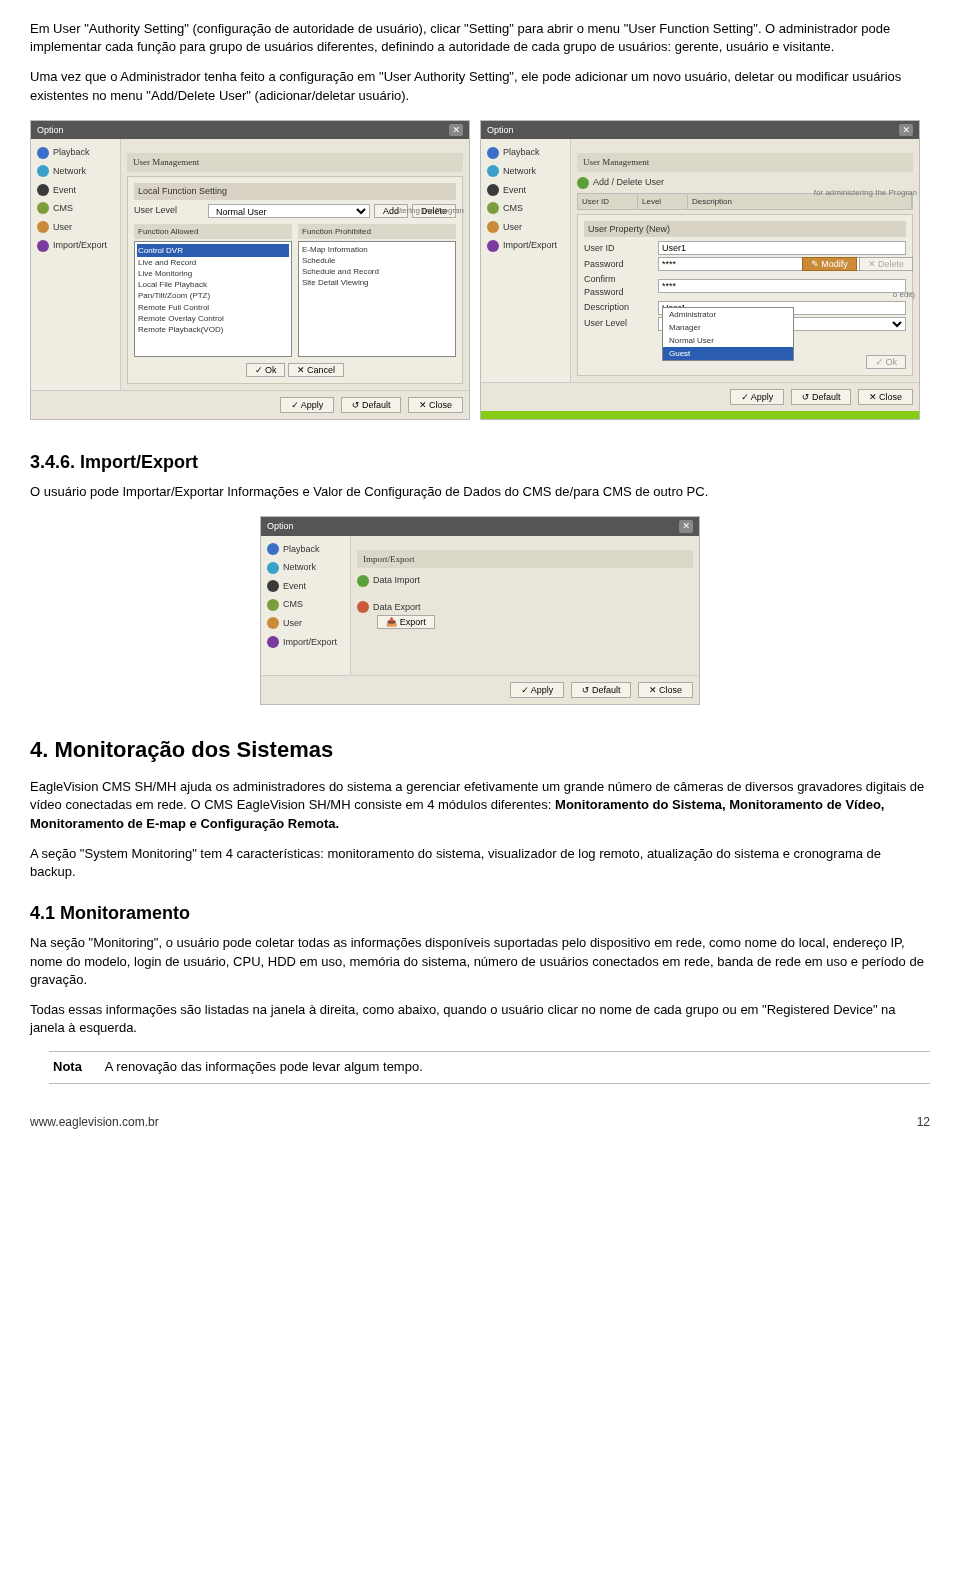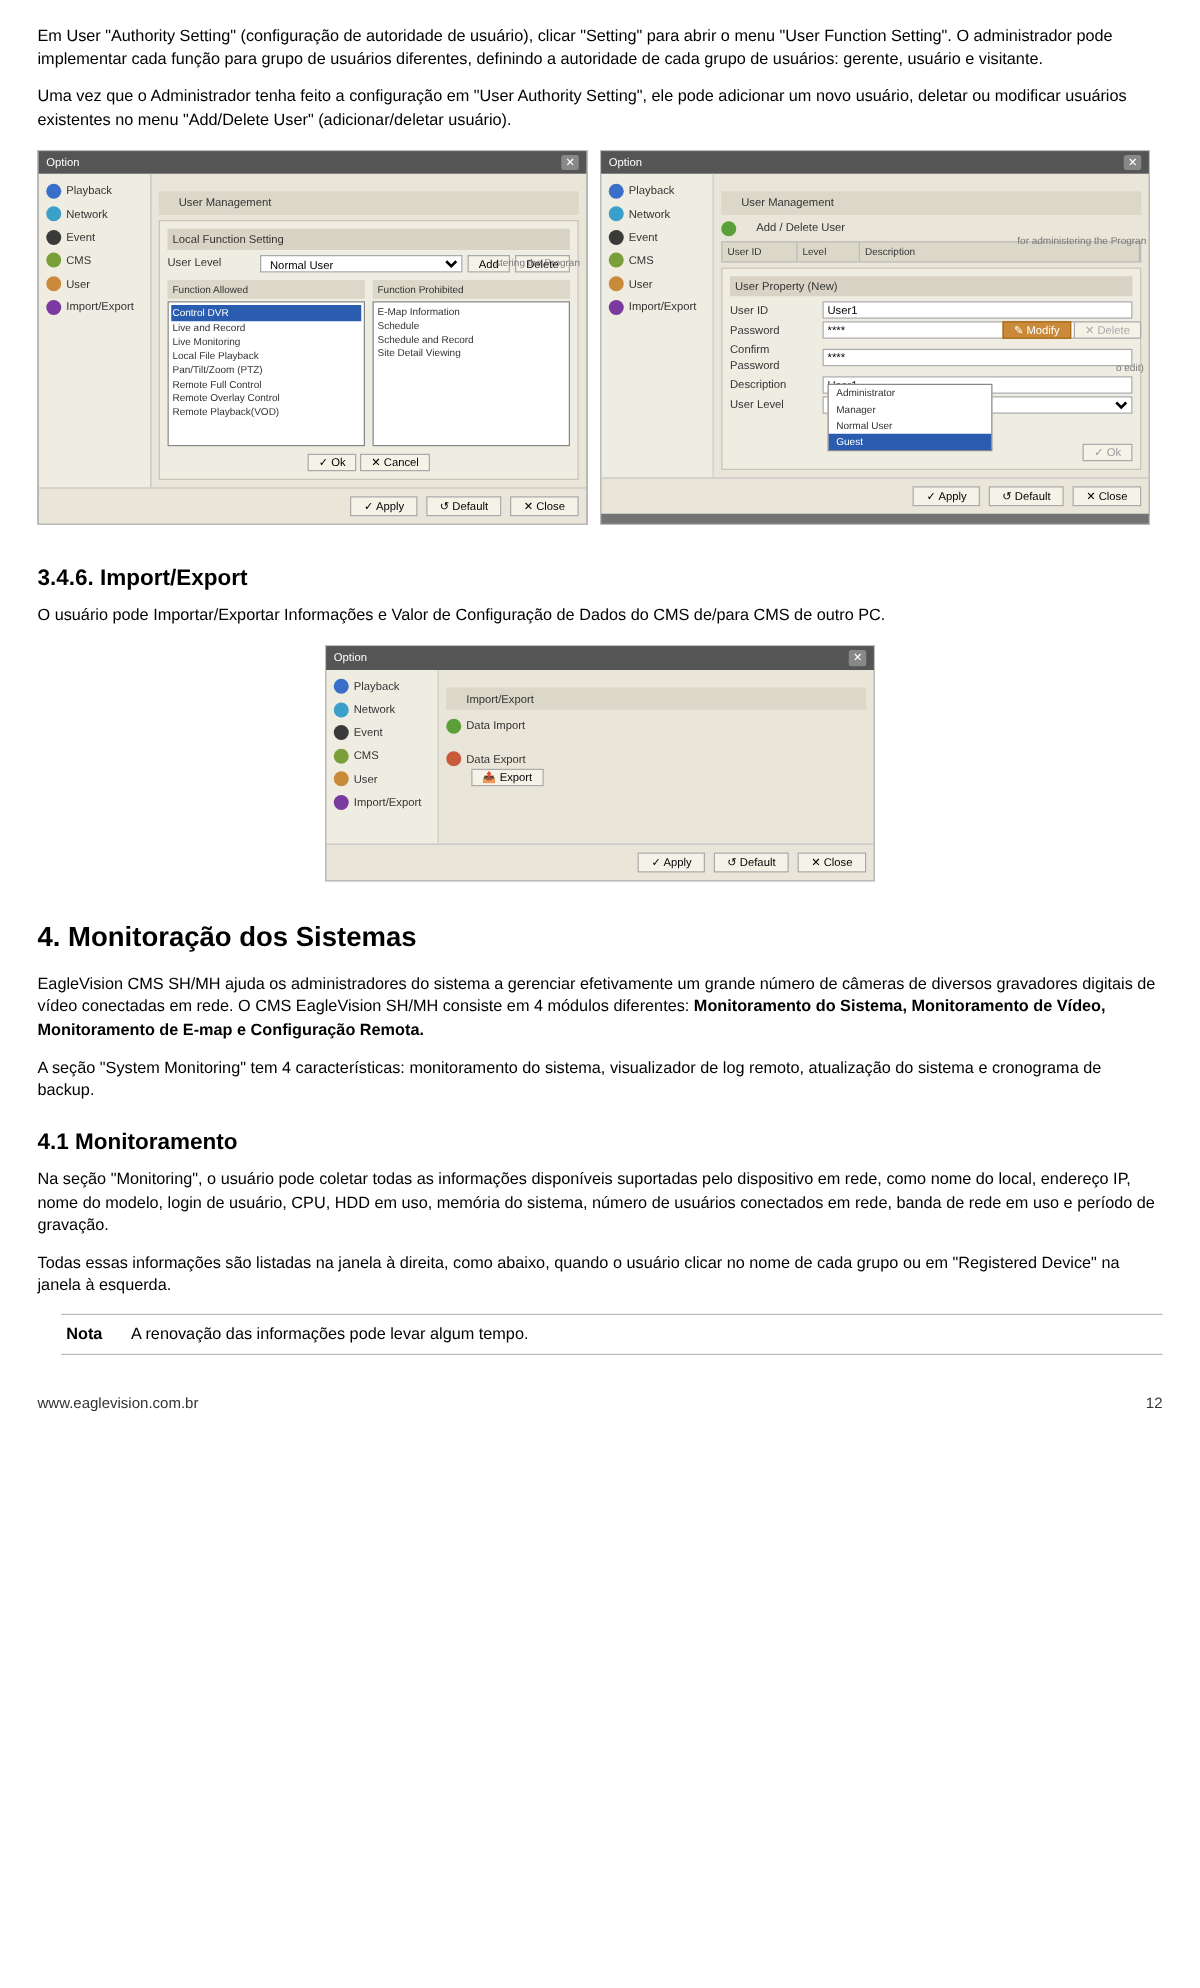--- a/index.html
+++ b/index.html
@@ -10,42 +10,42 @@
     background: #fff;
     width: 960px;
     margin: 0 auto;
     padding: 20px 30px;
     line-height: 1.4;
   }
   p { margin-bottom: 12px; }
   h2 { font-size: 18px; font-weight: bold; margin: 20px 0 8px; }
   h1 { font-size: 22px; font-weight: bold; margin: 25px 0 12px; }
   .figrow { display: flex; gap: 10px; margin: 15px 0 30px; }
-  .fig { background: #737373; border: 1px solid #bbb; font-size: 9px; color: #333; }
+  .fig { background: #84cc16; border: 1px solid #bbb; font-size: 9px; color: #333; }
   .fig-header { background: #555; color: #fff; padding: 3px 6px; display: flex; justify-content: space-between; align-items: center; }
   .fig-header .x { background: #888; padding: 0 3px; border-radius: 2px; }
   .fig-body { display: flex; }
   .fig-side { width: 90px; background: #efece2; border-right: 1px solid #ccc; padding: 4px 0; }
   .fig-side div { padding: 3px 6px; display: flex; align-items: center; gap: 4px; }
   .sicon { width: 12px; height: 12px; border-radius: 50%; display: inline-block; }
   .fig-main { flex: 1; padding: 6px; background: #e9e5d9; position: relative; }
   .inner-panel { background: #efece2; border: 1px solid #c8c4b6; padding: 6px; margin-top: 4px; }
   .panel-title { background: #d8d3c4; padding: 2px 4px; font-size: 9px; margin-bottom: 4px; }
   .field-row { display: flex; align-items: center; gap: 4px; margin: 2px 0; font-size: 9px; }
   .field-row label { width: 70px; }
   .field-row input, .field-row select { flex: 1; font-size: 9px; padding: 1px 3px; border: 1px solid #aaa; background: #fff; height: 14px; }
   .btn-sm { font-size: 9px; padding: 1px 8px; background: #f5f2e8; border: 1px solid #aaa; }
   .listbox { background: #fff; border: 1px solid #888; height: 116px; font-size: 8px; padding: 2px; overflow: hidden; }
   .listbox .sel { background: #2a5db0; color: #fff; padding: 1px; }
   .listbox div { padding: 0 1px; }
   .fig-footer { border-top: 1px solid #ccc; padding: 6px; text-align: right; background: #e9e5d9; }
   .fig-footer button { font-size: 9px; padding: 2px 10px; margin-left: 4px; background: #f5f2e8; border: 1px solid #aaa; }
   .checkbox-row { margin: 2px 0; font-size: 9px; }
   .checkbox-row input { margin-right: 4px; }
-  .section-label { background: #dcd8c9; padding: 3px 16px; font-size: 9px; margin: 8px 0 4px; }
+  .section-label { background: #dcd8c9; padding: 3px 6px; font-size: 9px; margin: 8px 0 4px; font-family: Liberation Serif, serif; }
   .tablehead { display: flex; background: #dcd8c9; font-size: 8px; border: 1px solid #bbb; }
   .tablehead div { padding: 2px 4px; border-right: 1px solid #bbb; }
   .dropdown-open { position: absolute; background: #fff; border: 1px solid #888; font-size: 8px; z-index: 5; }
   .dropdown-open div { padding: 1px 6px; }
   .dropdown-open .hl { background: #2a5db0; color: #fff; }
   .note-row { border-top: 1px solid #bbb; border-bottom: 1px solid #bbb; padding: 6px 4px; margin-top: 14px; margin-left: 19px; }
   .note-row b { margin-right: 20px; }
   .page-footer { display: flex; justify-content: space-between; font-size: 12px; color: #333; margin-top: 30px; }
   .two-col { display: flex; gap: 6px; }
   .two-col .col { flex: 1; }
@@ -168,21 +168,21 @@
             <span class="sicon" style="background:#c98b3a"></span>
             <span>User</span>
           </div>
         <div>
             <span class="sicon" style="background:#7a3a9f"></span>
             <span>Import/Export</span>
           </div>
       </div>
       <div class="fig-main" style="position:relative">
         <div class="section-label">User Management</div>
-        <div style="display:flex;align-items:flex-end;gap:16px;margin:4px 0">
+        <div style="display:flex;align-items:flex-end;gap:4px;margin:4px 0">
           <span class="sicon" style="background:#5a9f3a"></span>
           <span style="font-size:9px">Add / Delete User</span>
         </div>
         <div class="tablehead">
           <div style="width:60px">User ID</div>
           <div style="width:50px">Level</div>
           <div style="flex:1">Description</div>
         </div>
         <span style="position:absolute;right:2px;top:48px;font-size:8px;color:#777">for administering the Progran</span>
         <div class="inner-panel" style="margin-top:4px;position:relative">

